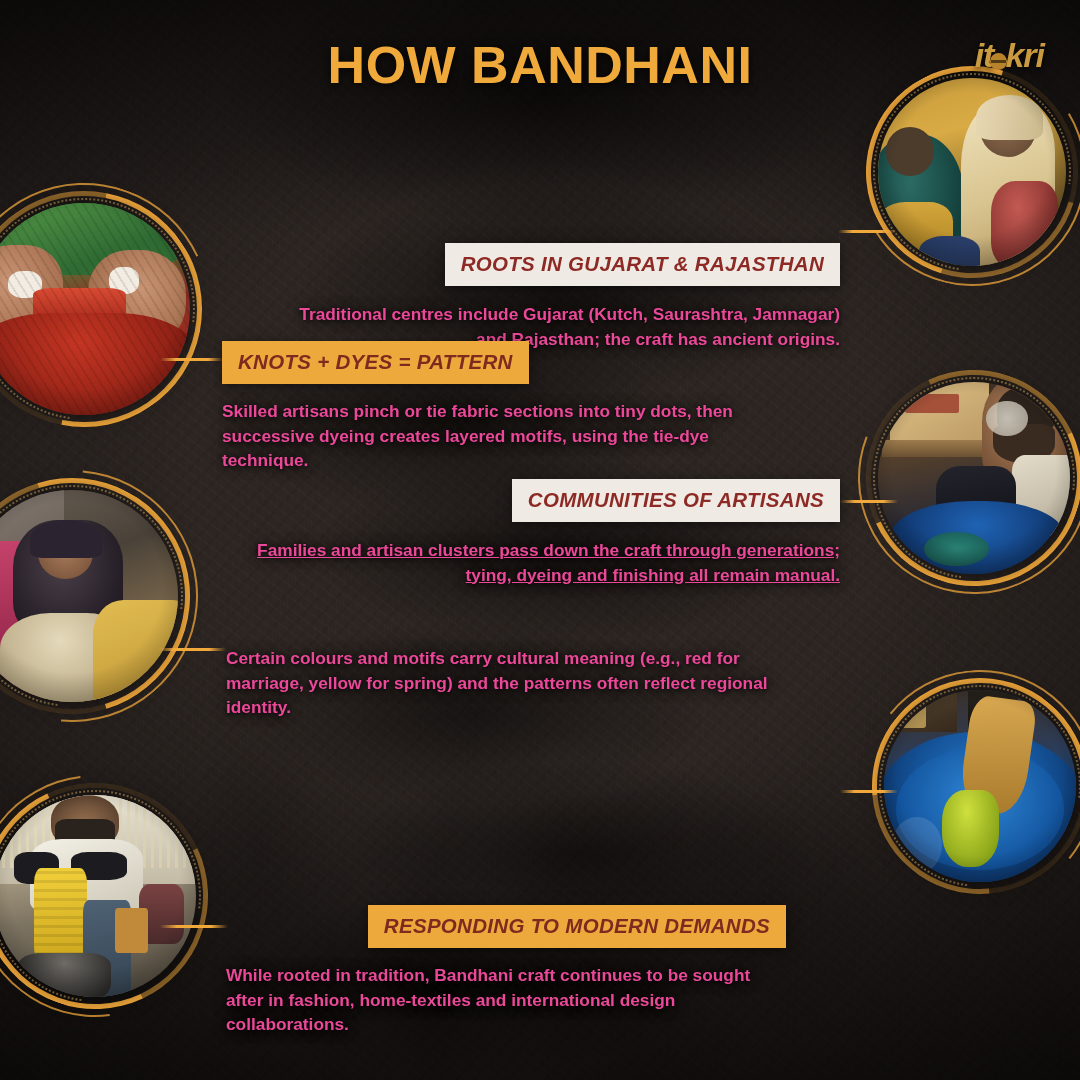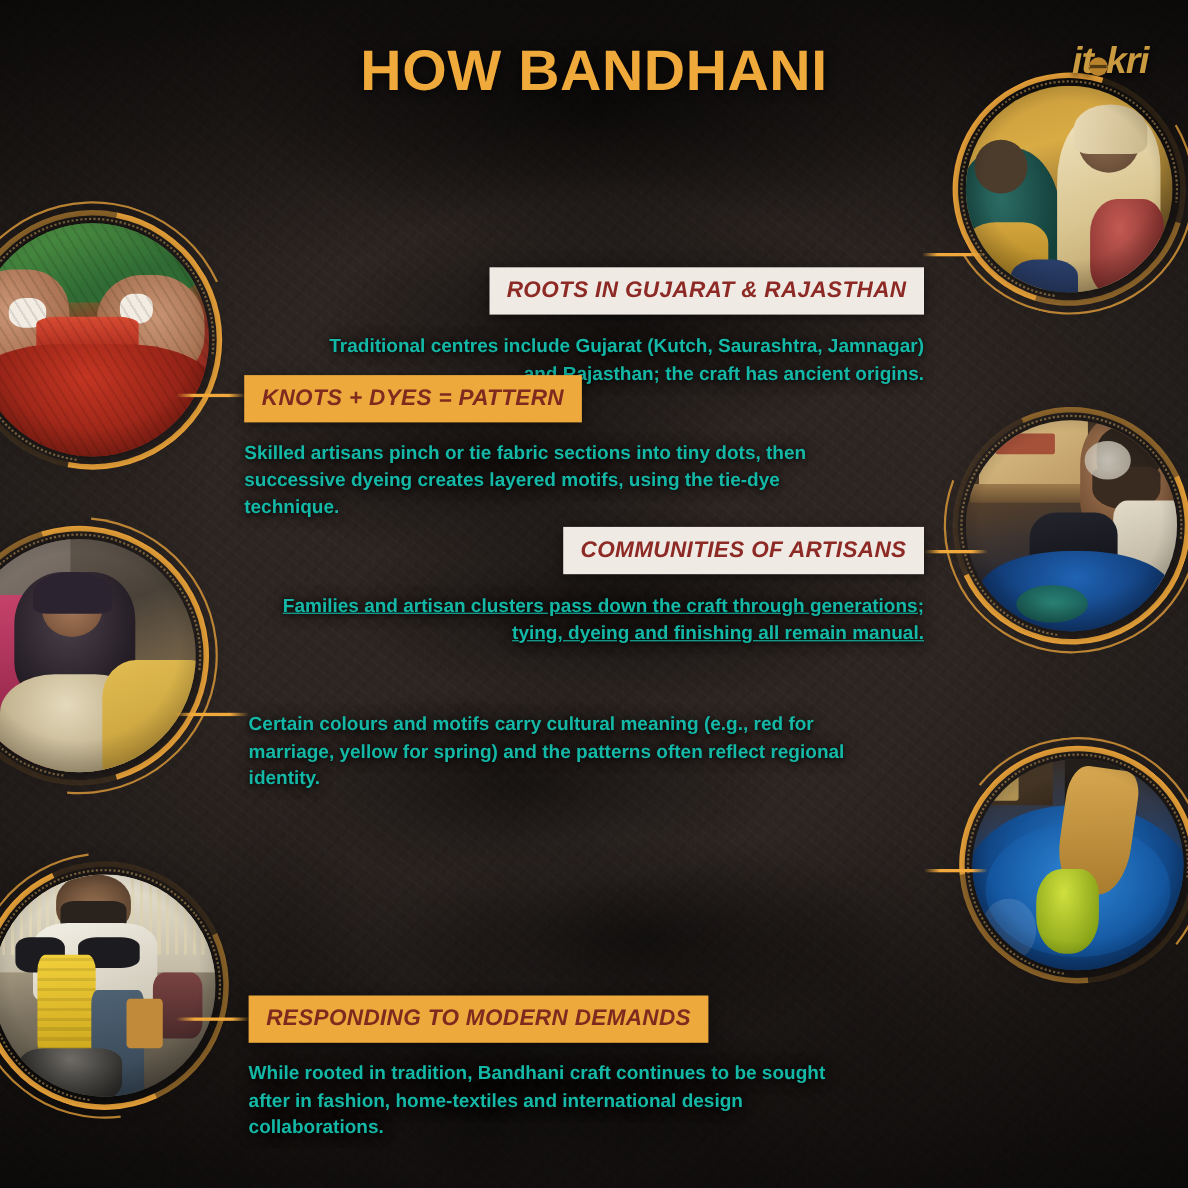--- a/index.html
+++ b/index.html
@@ -159,21 +159,21 @@
     letter-spacing:.3px;
     color:#8e2a25;
     padding:9px 16px 10px 16px;
     white-space:nowrap;
     box-shadow:0 3px 12px rgba(0,0,0,.5);
   }
   .hdr.cream { background:#efeae3; }
   .hdr.amber { background:#eda93c; color:#7e2a1f; }
 
   .body-text {
-    color:#14b8a6;
+    color:#ec4899;
     font-size:17.3px;
     font-weight:bold;
     line-height:1.42;
     text-shadow:0 1px 5px rgba(0,0,0,.85), 0 0 14px rgba(0,0,0,.6);
   }
   .align-right { text-align:right; }
   .align-left  { text-align:left; }
 </style>
 </head>
 <body>
@@ -345,17 +345,17 @@
 </div>
 
 <div class="block" style="left:226px; top:631px; width:560px;">
   <div class="body-text align-left" style="margin-top:15px;">Certain colours and motifs carry cultural meaning (e.g., red for marriage, yellow for spring) and the patterns often reflect regional identity.</div>
 </div>
 
 <div class="block" style="left:300px; top:769px; width:540px;">
 </div>
 
 <div class="block" style="left:226px; top:905px; width:560px;">
-  <div style="text-align:left;">
+  <div style="text-align:right;">
     <span class="hdr amber">RESPONDING TO MODERN DEMANDS</span>
   </div>
   <div class="body-text align-left" style="margin-top:15px;">While rooted in tradition, Bandhani craft continues to be sought after in fashion, home-textiles and international design collaborations.</div>
 </div>
 
 </body></html>

